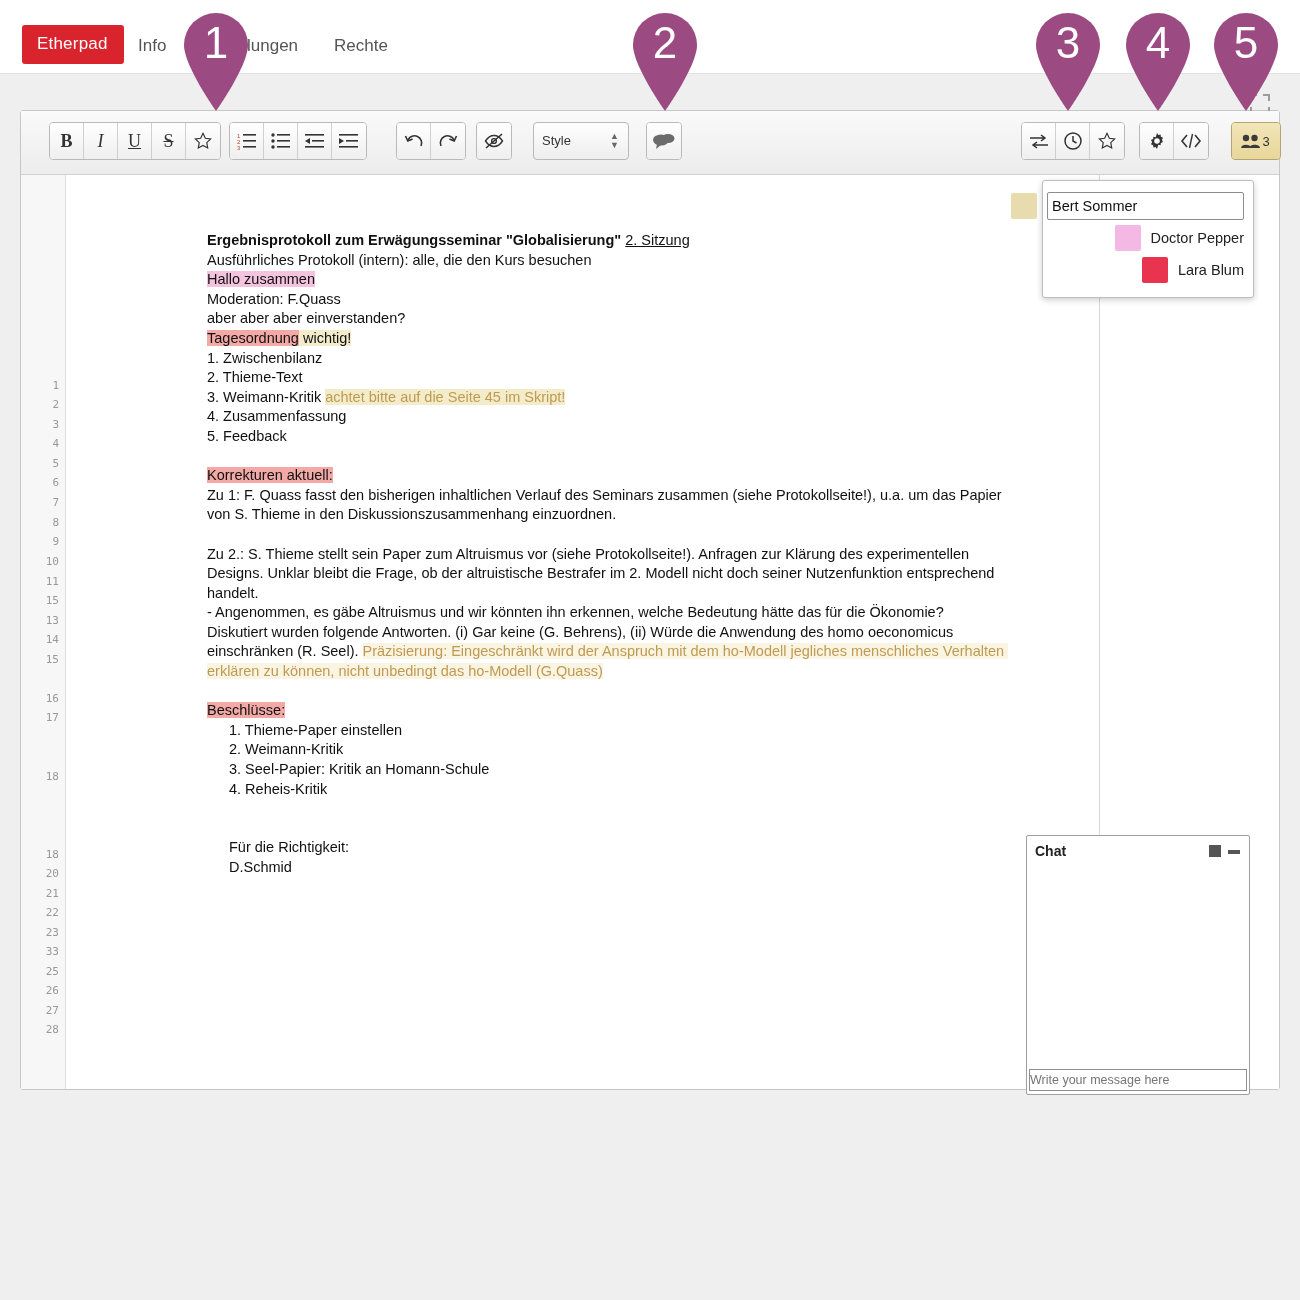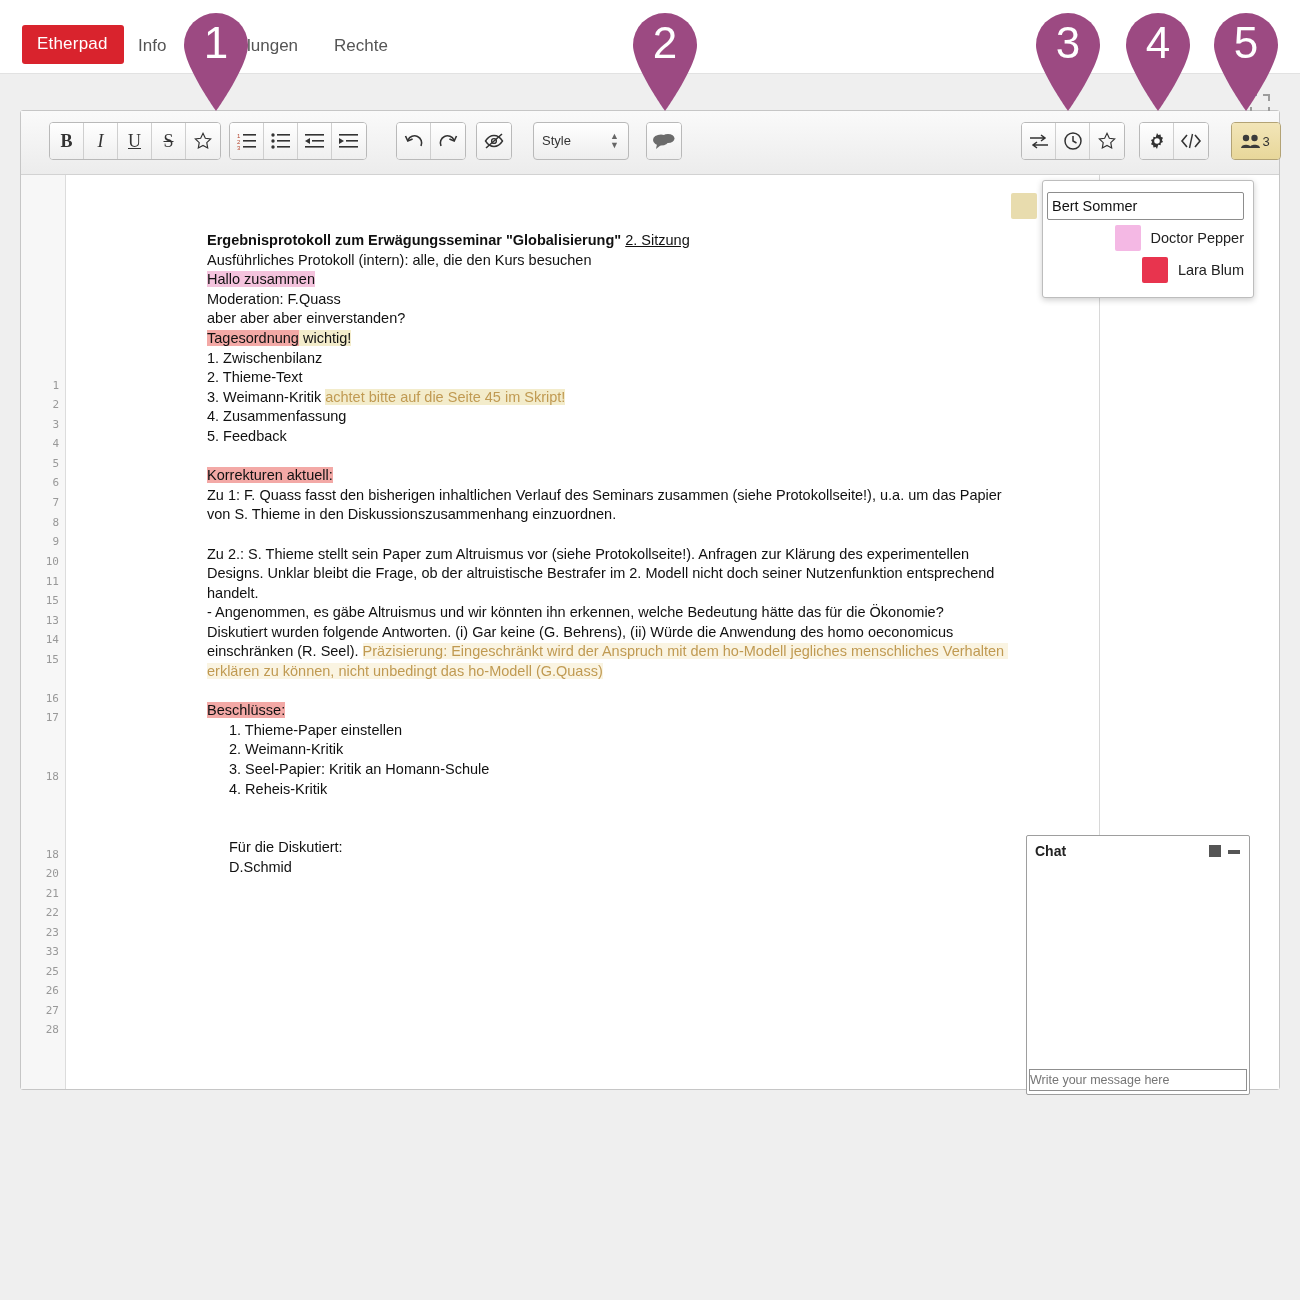--- a/index.html
+++ b/index.html
@@ -478,21 +478,21 @@
         <div class="dl">Zu 2.: S. Thieme stellt sein Paper zum Altruismus vor (siehe Protokollseite!). Anfragen zur Klärung des experimentellen Designs. Unklar bleibt die Frage, ob der altruistische Bestrafer im 2. Modell nicht doch seiner Nutzenfunktion entsprechend handelt.</div>
         <div class="dl"><span>- Angenommen, es gäbe Altruismus und wir könnten ihn erkennen, welche Bedeutung hätte das für die Ökonomie? Diskutiert wurden folgende Antworten. (i) Gar keine (G. Behrens), (ii) Würde die Anwendung des homo oeconomicus einschränken (R. Seel). </span><span class="tx-beige" style="background:#faf4e2;">Präzisierung: Eingeschränkt wird der Anspruch mit dem ho-Modell jegliches menschliches Verhalten erklären zu können, nicht unbedingt das ho-Modell (G.Quass)</span></div>
         <div class="spacer"></div>
         <div class="dl"><span class="hl-red">Beschlüsse:</span></div>
         <div class="dl indent">1. Thieme-Paper einstellen</div>
         <div class="dl indent">2. Weimann-Kritik</div>
         <div class="dl indent">3. Seel-Papier: Kritik an Homann-Schule</div>
         <div class="dl indent">4. Reheis-Kritik</div>
         <div class="spacer"></div>
         <div class="spacer"></div>
-        <div class="dl indent">Für die Diskutiert:</div>
+        <div class="dl indent">Für die Richtigkeit:</div>
         <div class="dl indent">D.Schmid</div>
       </div>
     </div>
 
   </div>
 
   <div id="userlist">
     <div class="user-row">
       <div class="swatch" style="background:#e8dcae"></div>
       <input id="me-input" type="text" value="Bert Sommer" style="">

